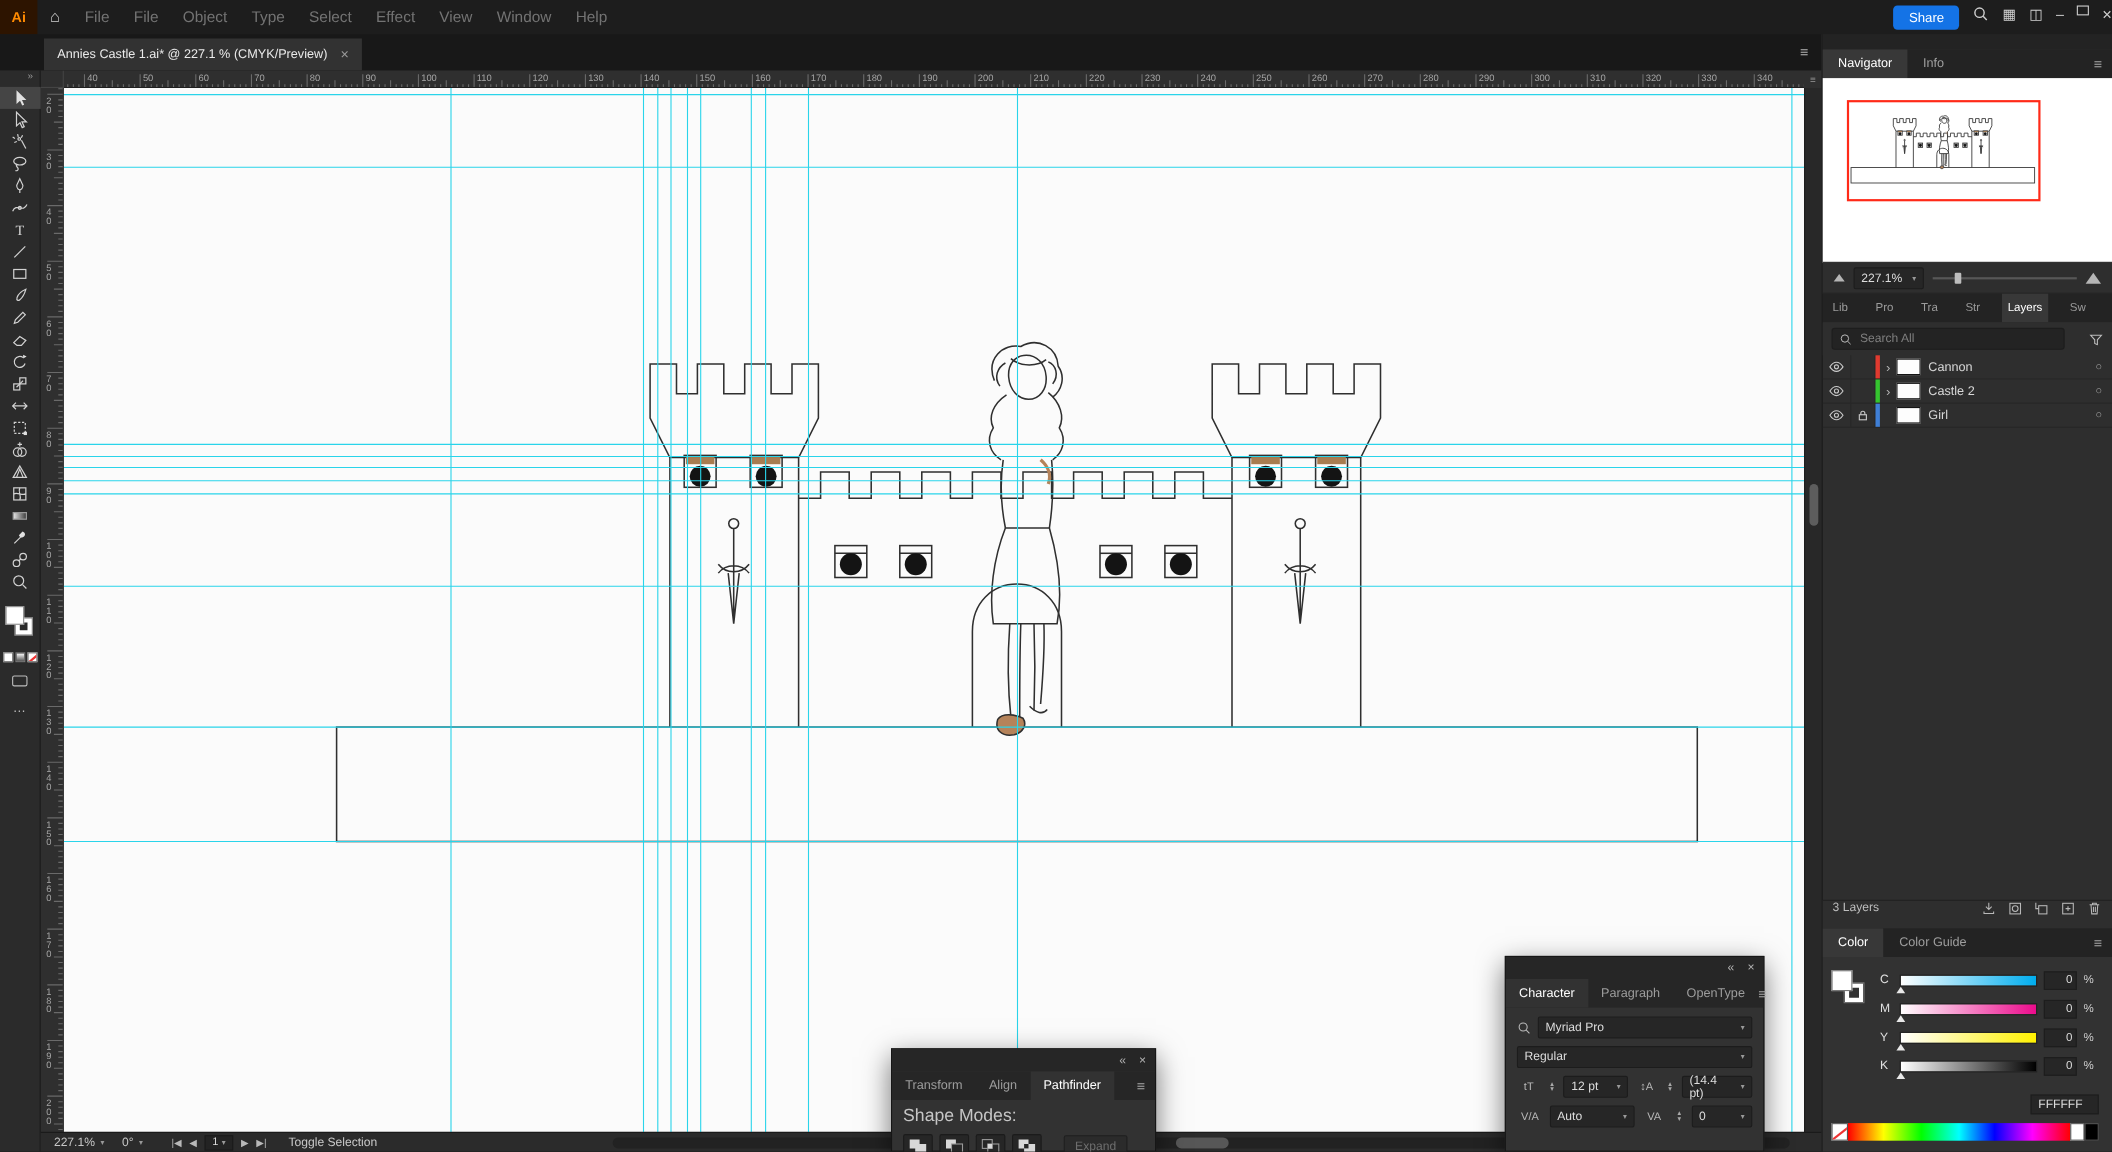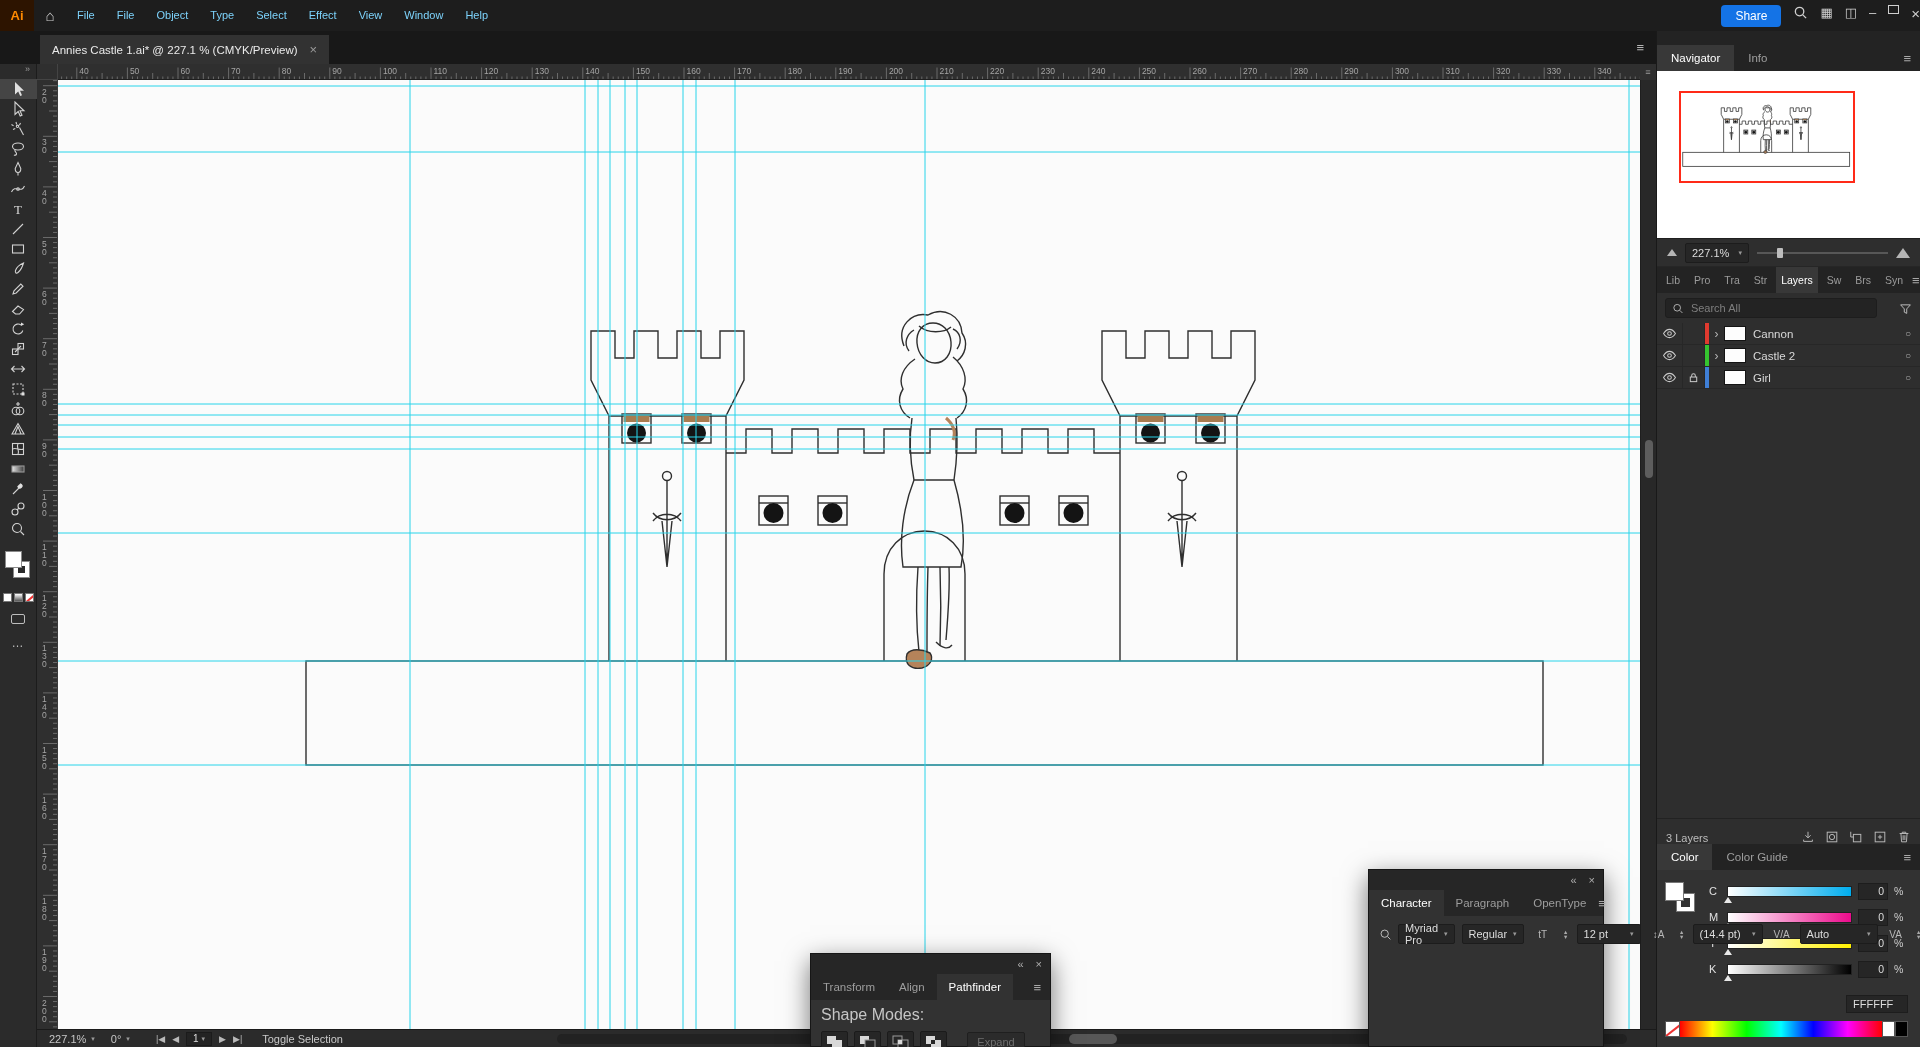--- a/index.html
+++ b/index.html
@@ -6,21 +6,21 @@
 html,body{margin:0;padding:0;background:#000}
 #app{position:relative;width:1920px;height:1047px;overflow:hidden;background:#2e2e2e;
   font-family:"Liberation Sans",sans-serif;color:#d6d6d6;font-size:12px;cursor:default}
 svg{display:block}
 
 
 #menubar{position:absolute;left:0;top:0;width:1920px;height:31px;background:#1d1d1d;display:flex;align-items:center;z-index:40}
 .ai-logo{width:34px;height:31px;background:#2d1400;color:#ff8a00;font-weight:bold;display:flex;align-items:center;justify-content:center;font-size:13px}
 .home{width:32px;text-align:center;font-size:15px;color:#cfcfcf}
 #menu-items{display:flex;align-items:center;height:100%}
-.menu-item{padding:0 11px;line-height:31px;font-size:11px;color:#7dd3fc}
+.menu-item{padding:0 11px;line-height:31px;font-size:14px;color:#737373}
 #mb-right{margin-left:auto;display:flex;gap:12px;}
 .share-btn{background:#1473e6;color:#fff;border-radius:4px;padding:4px 14px;font-size:12px}
 .mb-ic{width:15px;height:15px;stroke:#cfcfcf;fill:none;stroke-width:1.4}
 .glyph-ic{color:#cfcfcf;font-size:13px}
 .winbox{width:11px;height:9px;border:1px solid #cfcfcf;display:inline-block}
 .win-close{font-size:15px;color:#cfcfcf}
 
 
 #tabbar{position:absolute;left:0;top:31px;width:1656px;height:33px;background:#181818;display:flex;align-items:flex-end;z-index:30}
 .doc-tab{margin-left:40px;height:29px;background:#323232;display:flex;align-items:center;gap:12px;padding:0 12px;font-size:11.5px;color:#eaeaea}
@@ -67,41 +67,41 @@
 .ptab{padding:0 14px;display:flex;align-items:center;color:#9f9f9f}
 .ptab.act{background:#383838;color:#fff}
 .pt-menu{margin-left:auto;align-self:center;padding-right:9px;color:#a8a8a8;font-size:13px}
 .nav-preview{height:168px;background:#fff;border-bottom:1px solid #1f1f1f;position:relative}
 .nav-redbox{position:absolute;left:22px;top:20px;width:176px;height:92px;border:2px solid #ff2a18;background:#fff}
 .nav-zoom{height:28px;display:flex;align-items:center;gap:8px;padding:0 10px;background:#2e2e2e;border-bottom:1px solid #262626}
 .mtn-s{width:0;height:0;border-left:5px solid transparent;border-right:5px solid transparent;border-bottom:7px solid #b5b5b5}
 .mtn-l{width:0;height:0;border-left:7px solid transparent;border-right:7px solid transparent;border-bottom:10px solid #b5b5b5}
 .nav-slider{flex:1;height:2px;background:#575757;position:relative}
 .sth{position:absolute;left:20px;top:-4px;width:6px;height:10px;background:#bdbdbd;border-radius:1px}
-#dock-tabs{height:26px;background:#232323;display:flex;align-items:center;font-size:10.5px;color:#9b9b9b;padding-left:4px;gap:4px}
+#dock-tabs{height:26px;background:#232323;display:flex;align-items:center;font-size:10.5px;color:#9b9b9b;padding-left:4px;gap:15px}
 .dock-tab{padding:0 5px;line-height:26px}
 .dock-tab.act{color:#fff;background:#383838}
 #dock-tabs .pt-menu{padding-right:8px}
 .search-row{height:30px;display:flex;align-items:center;gap:22px;padding:0 8px;background:#2e2e2e}
 .search-box{flex:1;height:20px;background:#232323;border:1px solid #1d1d1d;border-radius:3px;display:flex;align-items:center;gap:5px;padding:0 6px}
 .search-box input{background:transparent;border:none;outline:none;color:#ccc;font-size:11px;width:100%;font-family:inherit}
 .search-box input::placeholder{color:#7f7f7f}
 .lic{width:13px;height:13px;stroke:#bdbdbd;fill:none;stroke-width:1.2}
 .layer-row{height:22px;display:flex;align-items:center;border-bottom:1px solid #272727;font-size:11.5px}
 .eyecol{width:26px;display:flex;justify-content:center;align-items:center;height:100%;border-right:1px solid #272727}
 .eyeic{width:15px;height:11px;stroke:#c9c9c9;fill:none;stroke-width:1.1}
 .lockcol{width:22px;display:flex;justify-content:center;align-items:center;height:100%;border-right:1px solid #272727}
 .lockic{width:11px;height:11px;stroke:#c9c9c9;fill:none;stroke-width:1.1}
 .lbar{width:4px;height:100%}
 .lchev{width:15px;text-align:center;color:#b5b5b5;font-size:12px}
 .lthumb{width:22px;height:15px;background:#fdfdfd;border:1px solid #141414;margin-right:7px}
 .lname{flex:1;color:#d8d8d8}
 .ltarget{width:24px;color:#a8a8a8;font-size:10px;text-align:center}
 .layers-spacer{flex:1}
-.layers-footer{height:26px;border-top:1px solid #222;display:flex;align-items:flex-end;padding:0 9px;font-size:11px;color:#bdbdbd;background:#2e2e2e}
+.layers-footer{height:26px;border-top:1px solid #222;display:flex;align-items:flex-start;padding:0 9px;font-size:11px;color:#bdbdbd;background:#2e2e2e}
 .lf-icons{margin-left:auto;display:flex;gap:10px}
 .pic{width:14px;height:14px;stroke:#b9b9b9;fill:none;stroke-width:1.1}
 .color-body{height:177px;background:#323232;position:relative;padding:8px 12px 8px 52px}
 .cswatches{position:absolute;left:8px;top:12px;width:42px;height:42px}
 .cs-fill{position:absolute;left:0;top:0;width:19px;height:19px;background:#fff;border:1px solid #777;z-index:2}
 .cs-stroke{position:absolute;left:11px;top:11px;width:19px;height:19px;background:#323232;border:1px solid #777;box-shadow:inset 0 0 0 4px #fff}
 .slider-row{display:flex;align-items:center;height:26px;gap:6px}
 .sl-label{width:12px;font-size:11px;color:#e0e0e0}
 .sl-track{flex:1;height:11px;border:1px solid #222;position:relative}
 .sl-track.c{background:linear-gradient(to right,#ffffff,#00adee)}
@@ -121,21 +121,21 @@
 .sw-black{width:13px;background:#000;border:1px solid #555}
 
 
 .fpanel{position:absolute;background:#323232;border:1px solid #161616;box-shadow:0 8px 24px rgba(0,0,0,.55);z-index:60}
 .fp-head{height:20px;background:#262626;display:flex;align-items:center;justify-content:flex-end;gap:12px;padding:0 8px;color:#b0b0b0;font-size:11px}
 .fp-tabs{height:26px;background:#262626;display:flex;align-items:stretch;font-size:11.5px}
 .fp-tab{padding:0 12px;display:flex;align-items:center;color:#9d9d9d}
 .fp-tab.act{background:#323232;color:#fff}
 .fp-menu{margin-left:auto;align-self:center;padding-right:9px;color:#a8a8a8;font-size:13px}
 #char-panel{left:1368px;top:869px;width:236px;height:178px}
-.cp-body{padding:8px 10px;display:flex;flex-direction:row;gap:7px}
+.cp-body{padding:8px 10px;display:flex;flex-direction:column;gap:7px}
 .cp-row{display:flex;align-items:center;gap:6px}
 .cp-ic{width:24px;font-size:10px;color:#b8b8b8;text-align:center;white-space:nowrap}
 .stp{display:flex;flex-direction:column;width:10px;line-height:5px;font-size:6.5px;color:#aaa;text-align:center}
 .dd{height:20px;background:#262626;border:1px solid #1c1c1c;border-radius:2px;display:flex;align-items:center;font-size:11px;color:#ddd;padding:0 6px;gap:6px}
 .dd .arw{margin-left:auto;font-size:7px;color:#999}
 .dd.grow{flex:1}
 .dd.w64{width:64px}.dd.w70{width:70px}.dd.w78{width:78px}.dd.w56{width:56px}
 #pf-panel{left:810px;top:953px;width:241px;height:94px}
 .pf-body{padding:6px 10px}
 .pf-label{font-size:16px;color:#c6c6c6;margin-bottom:7px}

